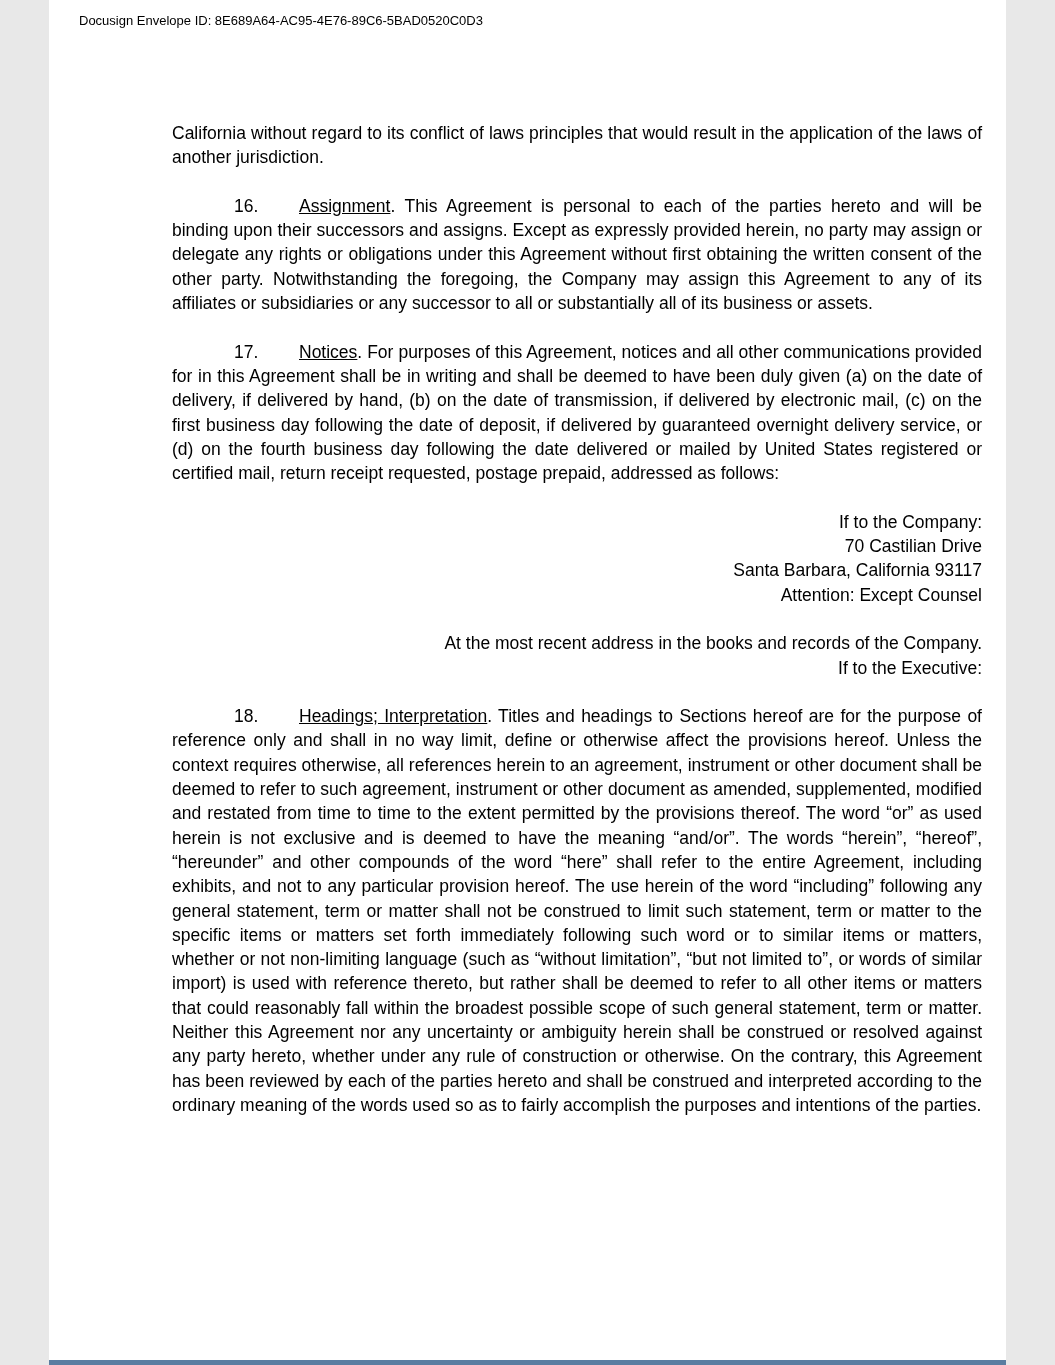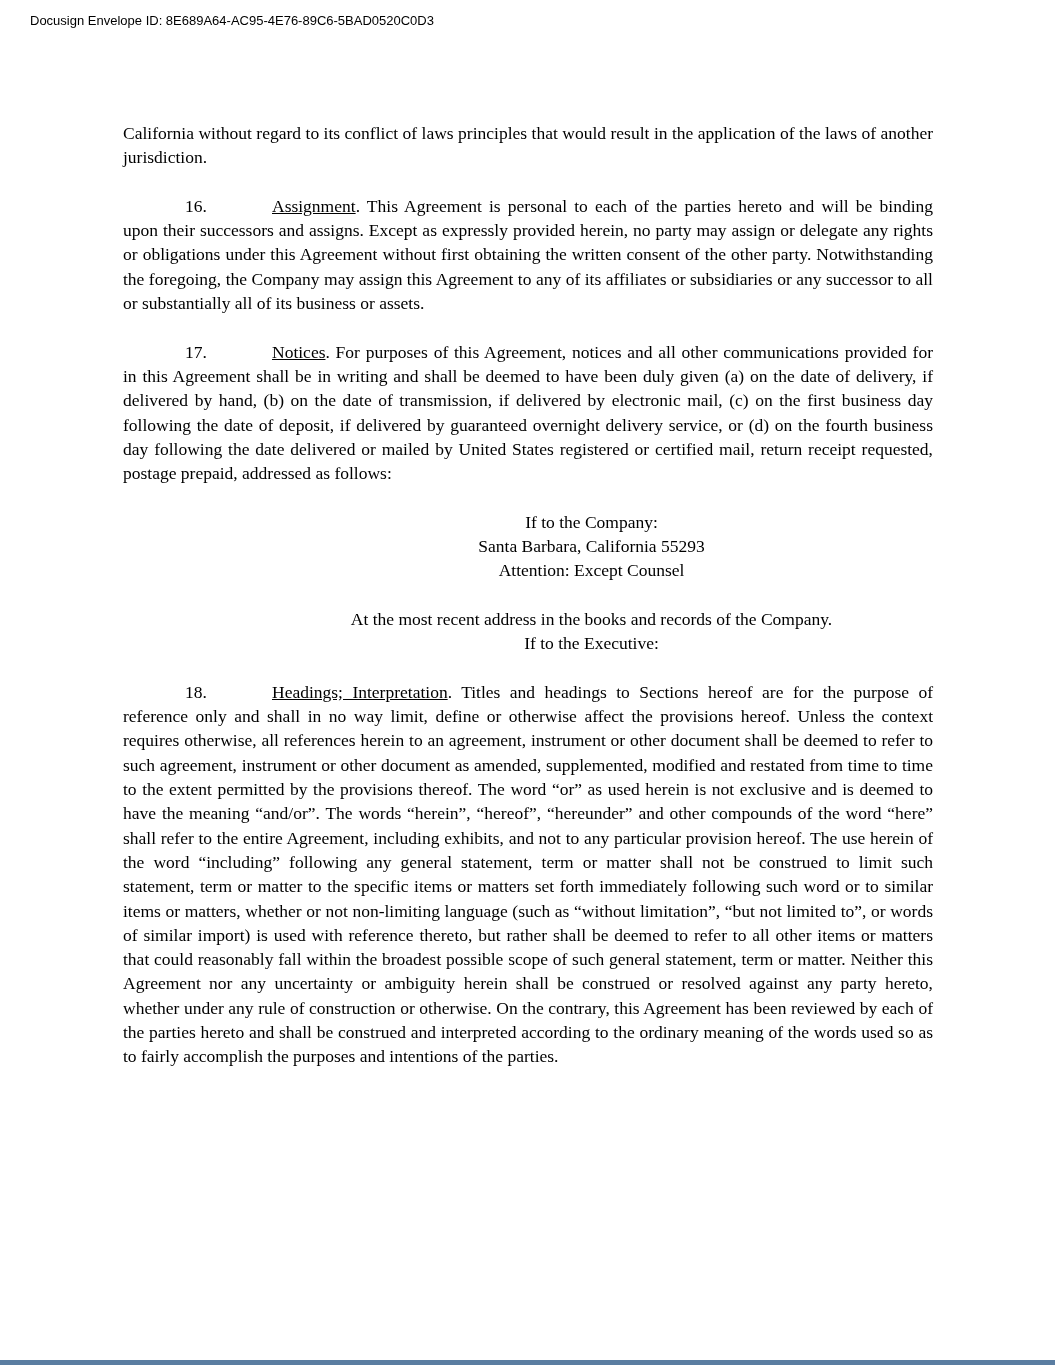--- a/index.html
+++ b/index.html
@@ -2,64 +2,63 @@
 <html><head>
 <meta charset="utf-8">
 <style>
   html, body {
     margin: 0;
     padding: 0;
     background: #e8e8e8;
   }
   .page {
     position: relative;
-    width: 1055px;
+    width: 957px;
     height: 1365px;
     background: #ffffff;
     margin: 0 auto;
     overflow: hidden;
     color: #000000;
   }
   .docusign-header {
     position: absolute;
     top: 13px;
     left: 30px;
     font-family: "Liberation Sans", sans-serif;
     font-size: 13px;
     color: #000000;
     white-space: nowrap;
   }
   .content {
     position: absolute;
     top: 121px;
     left: 123px;
     width: 810px;
-    font-family: Liberation Serif, serif;
+    font-family: Liberation Sans, sans-serif;
     font-size: 17.5px;
     line-height: 24.3px;
     text-align: justify;
   }
   .para {
     margin: 0 0 24.3px 0;
   }
   .section-para {
     text-indent: 62px;
   }
   .sec-num {
     display: inline-block;
     width: 65px;
     text-indent: 0;
   }
   .sec-heading {
     text-decoration: underline;
-    margin-left: 22px;
   }
   .notice-block {
     margin: 0 0 24.3px 127px;
-    text-align: center;
+    text-align: right;
   }
   .notice-line {
     white-space: nowrap;
   }
   .bottom-edge {
     position: absolute;
     left: 0;
     bottom: 0;
     width: 100%;
     height: 5px;
@@ -80,21 +79,22 @@
     <p class="para section-para">
       <span class="sec-num">16.</span><span class="sec-heading">Assignment</span><span class="sec-body">. This Agreement is personal to each of the parties hereto and will be binding upon their successors and assigns. Except as expressly provided herein, no party may assign or delegate any rights or obligations under this Agreement without first obtaining the written consent of the other party. Notwithstanding the foregoing, the Company may assign this Agreement to any of its affiliates or subsidiaries or any successor to all or substantially all of its business or assets.</span>
     </p>
 
     <p class="para section-para">
       <span class="sec-num">17.</span><span class="sec-heading">Notices</span><span class="sec-body">. For purposes of this Agreement, notices and all other communications provided for in this Agreement shall be in writing and shall be deemed to have been duly given (a) on the date of delivery, if delivered by hand, (b) on the date of transmission, if delivered by electronic mail, (c) on the first business day following the date of deposit, if delivered by guaranteed overnight delivery service, or (d) on the fourth business day following the date delivered or mailed by United States registered or certified mail, return receipt requested, postage prepaid, addressed as follows:</span>
     </p>
 
     <div class="notice-block">
       <div class="notice-line">If to the Company:</div>
-      <div class="notice-line">Santa Barbara, California 55293</div>
+      <div class="notice-line">70 Castilian Drive</div>
+      <div class="notice-line">Santa Barbara, California 93117</div>
       <div class="notice-line">Attention: Except Counsel</div>
     </div>
 
     <div class="notice-block">
       <div class="notice-line">At the most recent address in the books and records of the Company.</div>
       <div class="notice-line">If to the Executive:</div>
     </div>
 
     <p class="para section-para">
       <span class="sec-num">18.</span><span class="sec-heading">Headings; Interpretation</span><span class="sec-body">. Titles and headings to Sections hereof are for the purpose of reference only and shall in no way limit, define or otherwise affect the provisions hereof. Unless the context requires otherwise, all references herein to an agreement, instrument or other document shall be deemed to refer to such agreement, instrument or other document as amended, supplemented, modified and restated from time to time to the extent permitted by the provisions thereof. The word “or” as used herein is not exclusive and is deemed to have the meaning “and/or”. The words “herein”, “hereof”, “hereunder” and other compounds of the word “here” shall refer to the entire Agreement, including exhibits, and not to any particular provision hereof. The use herein of the word “including” following any general statement, term or matter shall not be construed to limit such statement, term or matter to the specific items or matters set forth immediately following such word or to similar items or matters, whether or not non-limiting language (such as “without limitation”, “but not limited to”, or words of similar import) is used with reference thereto, but rather shall be deemed to refer to all other items or matters that could reasonably fall within the broadest possible scope of such general statement, term or matter. Neither this Agreement nor any uncertainty or ambiguity herein shall be construed or resolved against any party hereto, whether under any rule of construction or otherwise. On the contrary, this Agreement has been reviewed by each of the parties hereto and shall be construed and interpreted according to the ordinary meaning of the words used so as to fairly accomplish the purposes and intentions of the parties.</span>

